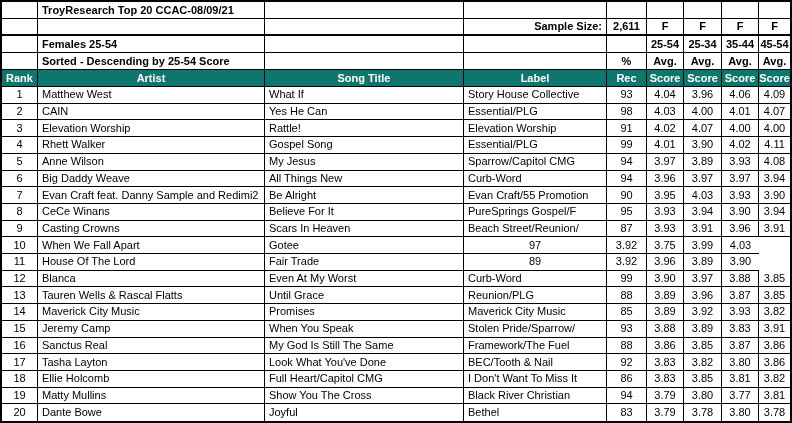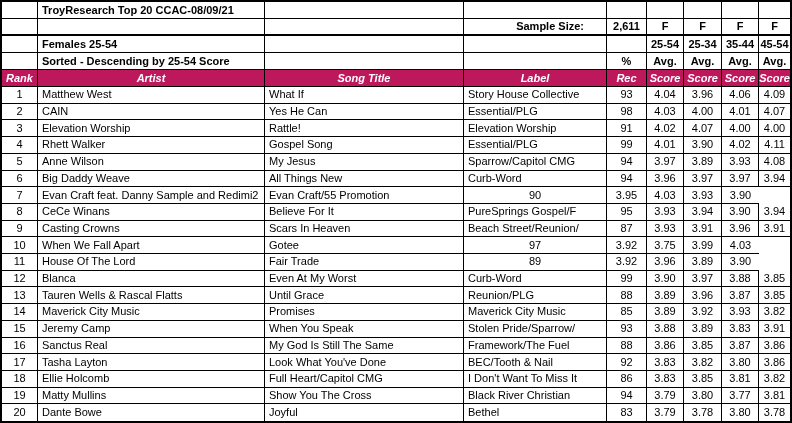--- a/index.html
+++ b/index.html
@@ -24,26 +24,26 @@
     box-sizing:border-box;
     border-right:1px solid #000;
     border-bottom:1px solid #000;
     display:flex;align-items:center;justify-content:center;
     white-space:nowrap;overflow:visible;
     line-height:1;
   }
   .cell:last-child{border-right:none;}
   .tbody .row:last-child .cell{border-bottom:none;}
   .left{justify-content:flex-start;padding-left:4px;}
-  .right{justify-content:flex-end;padding-right:22px;}
+  .right{justify-content:flex-end;padding-right:4px;}
   .bold{font-weight:bold;}
   .thick .cell{border-bottom-width:2px;}
   .colhead .cell{
-    background:#be185d;color:#fff;font-weight:bold;
-    border-right-color:#000;border-bottom:1px solid #000;font-style:italic;
+    background:#0f766e;color:#fff;font-weight:bold;
+    border-right-color:#000;border-bottom:1px solid #000;
   }
 </style>
 </head>
 <body>
 
 <div class="sheet">
 
   <div class="row top">
     <div class="cell"></div>
     <div class="cell left bold">TroyResearch Top 20 CCAC-08/09/21</div>
@@ -173,20 +173,21 @@
     <div class="cell">94</div>
     <div class="cell">3.96</div>
     <div class="cell">3.97</div>
     <div class="cell">3.97</div>
     <div class="cell">3.94</div>
   </div>
 
   <div class="row">
     <div class="cell">7</div>
     <div class="cell left">Evan Craft feat. Danny Sample and Redimi2</div>
+    <div class="cell left">Be Alright</div>
     <div class="cell left">Evan Craft/55 Promotion</div>
     <div class="cell">90</div>
     <div class="cell">3.95</div>
     <div class="cell">4.03</div>
     <div class="cell">3.93</div>
     <div class="cell">3.90</div>
   </div>
 
   <div class="row">
     <div class="cell">8</div>

